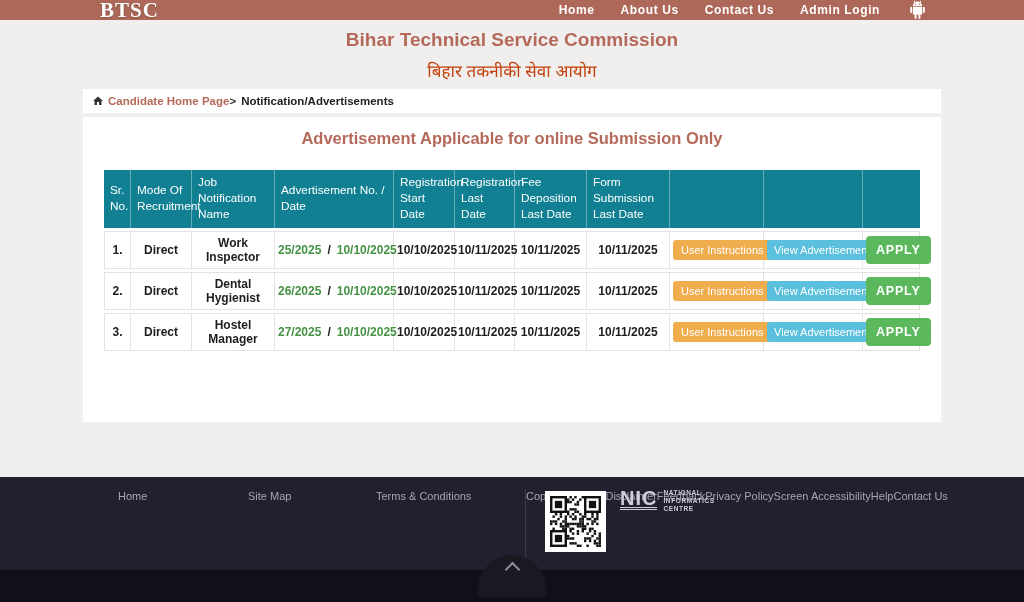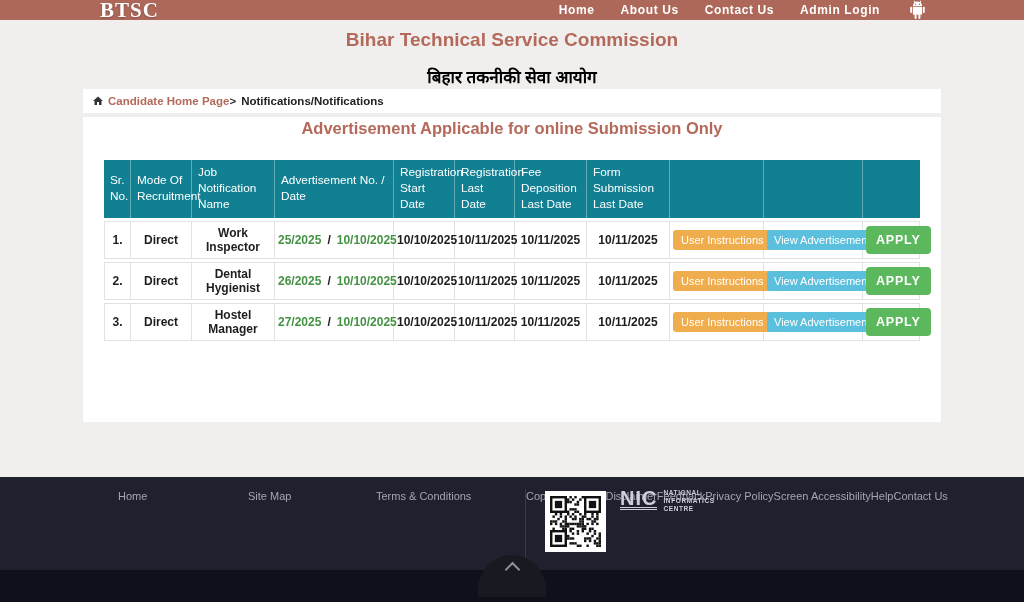--- a/index.html
+++ b/index.html
@@ -23,37 +23,37 @@
   .nav-right { display:flex; align-items:center; gap:26px; }
   .nav-link {
     color:#fff; font-size:12px; font-weight:700; letter-spacing:.6px;
     cursor:pointer; text-decoration:none;
   }
   .android-icon { display:flex; align-items:center; cursor:pointer; }
 
   
   .hero { height:69px; text-align:center; padding-top:9px; }
   .title-en { color:#b4695a; font-size:19px; font-weight:600; }
-  .title-hi { color:#000000; font-size:17px; font-weight:700; margin-top:14px; }
+  .title-hi { color:#c2410c; font-size:17px; font-weight:400; margin-top:8px; }
 
   
   .breadcrumb {
     margin:0 83px; height:24px; background:#fff; display:flex;
     align-items:center; padding:0 9px; font-size:11.5px; font-weight:700; color:#222;
   }
   .breadcrumb .home-ic { margin-right:4px; display:flex; }
   .crumb-link { color:#b4695a; cursor:pointer; margin-right:0; }
   .crumb-sep { margin-right:5px; color:#333; }
 
   
   .card {
     margin:4px 83px 0 83px; background:#fff; height:305px; position:relative;
   }
   .page-heading {
-    text-align:center; padding-top:2px; color:#b4695a;
+    text-align:center; padding-top:12px; color:#b4695a;
     font-size:16.5px; font-weight:700;
   }
 
   table.adv {
     margin:19px auto 0 auto; width:816px;
     border-collapse:separate; border-spacing:0 3px; table-layout:fixed;
   }
   table.adv th {
     background:#118093; color:#fff; font-size:11.8px; font-weight:400;
     text-align:left; padding:5px 6px; line-height:1.35; vertical-align:middle;
@@ -160,21 +160,21 @@
   </div>
 
   <div class="breadcrumb">
     <span class="home-ic">
       <svg width="12" height="12" viewBox="0 0 24 24" fill="#333333">
         <path d="M10 20v-6h4v6h5v-8h3L12 3 2 12h3v8z"></path>
       </svg>
     </span>
     <span class="crumb-link">Candidate Home Page</span>
     <span class="crumb-sep">&gt;</span>
-    <span>Notifications/Notifications</span>
+    <span>Notification/Advertisements</span>
   </div>
 
   <div class="card">
     <div class="page-heading">Advertisement Applicable for online Submission Only</div>
 
     <table class="adv">
       <colgroup>
         <col style="width:27px">
           <col style="width:61px">
           <col style="width:83px">

